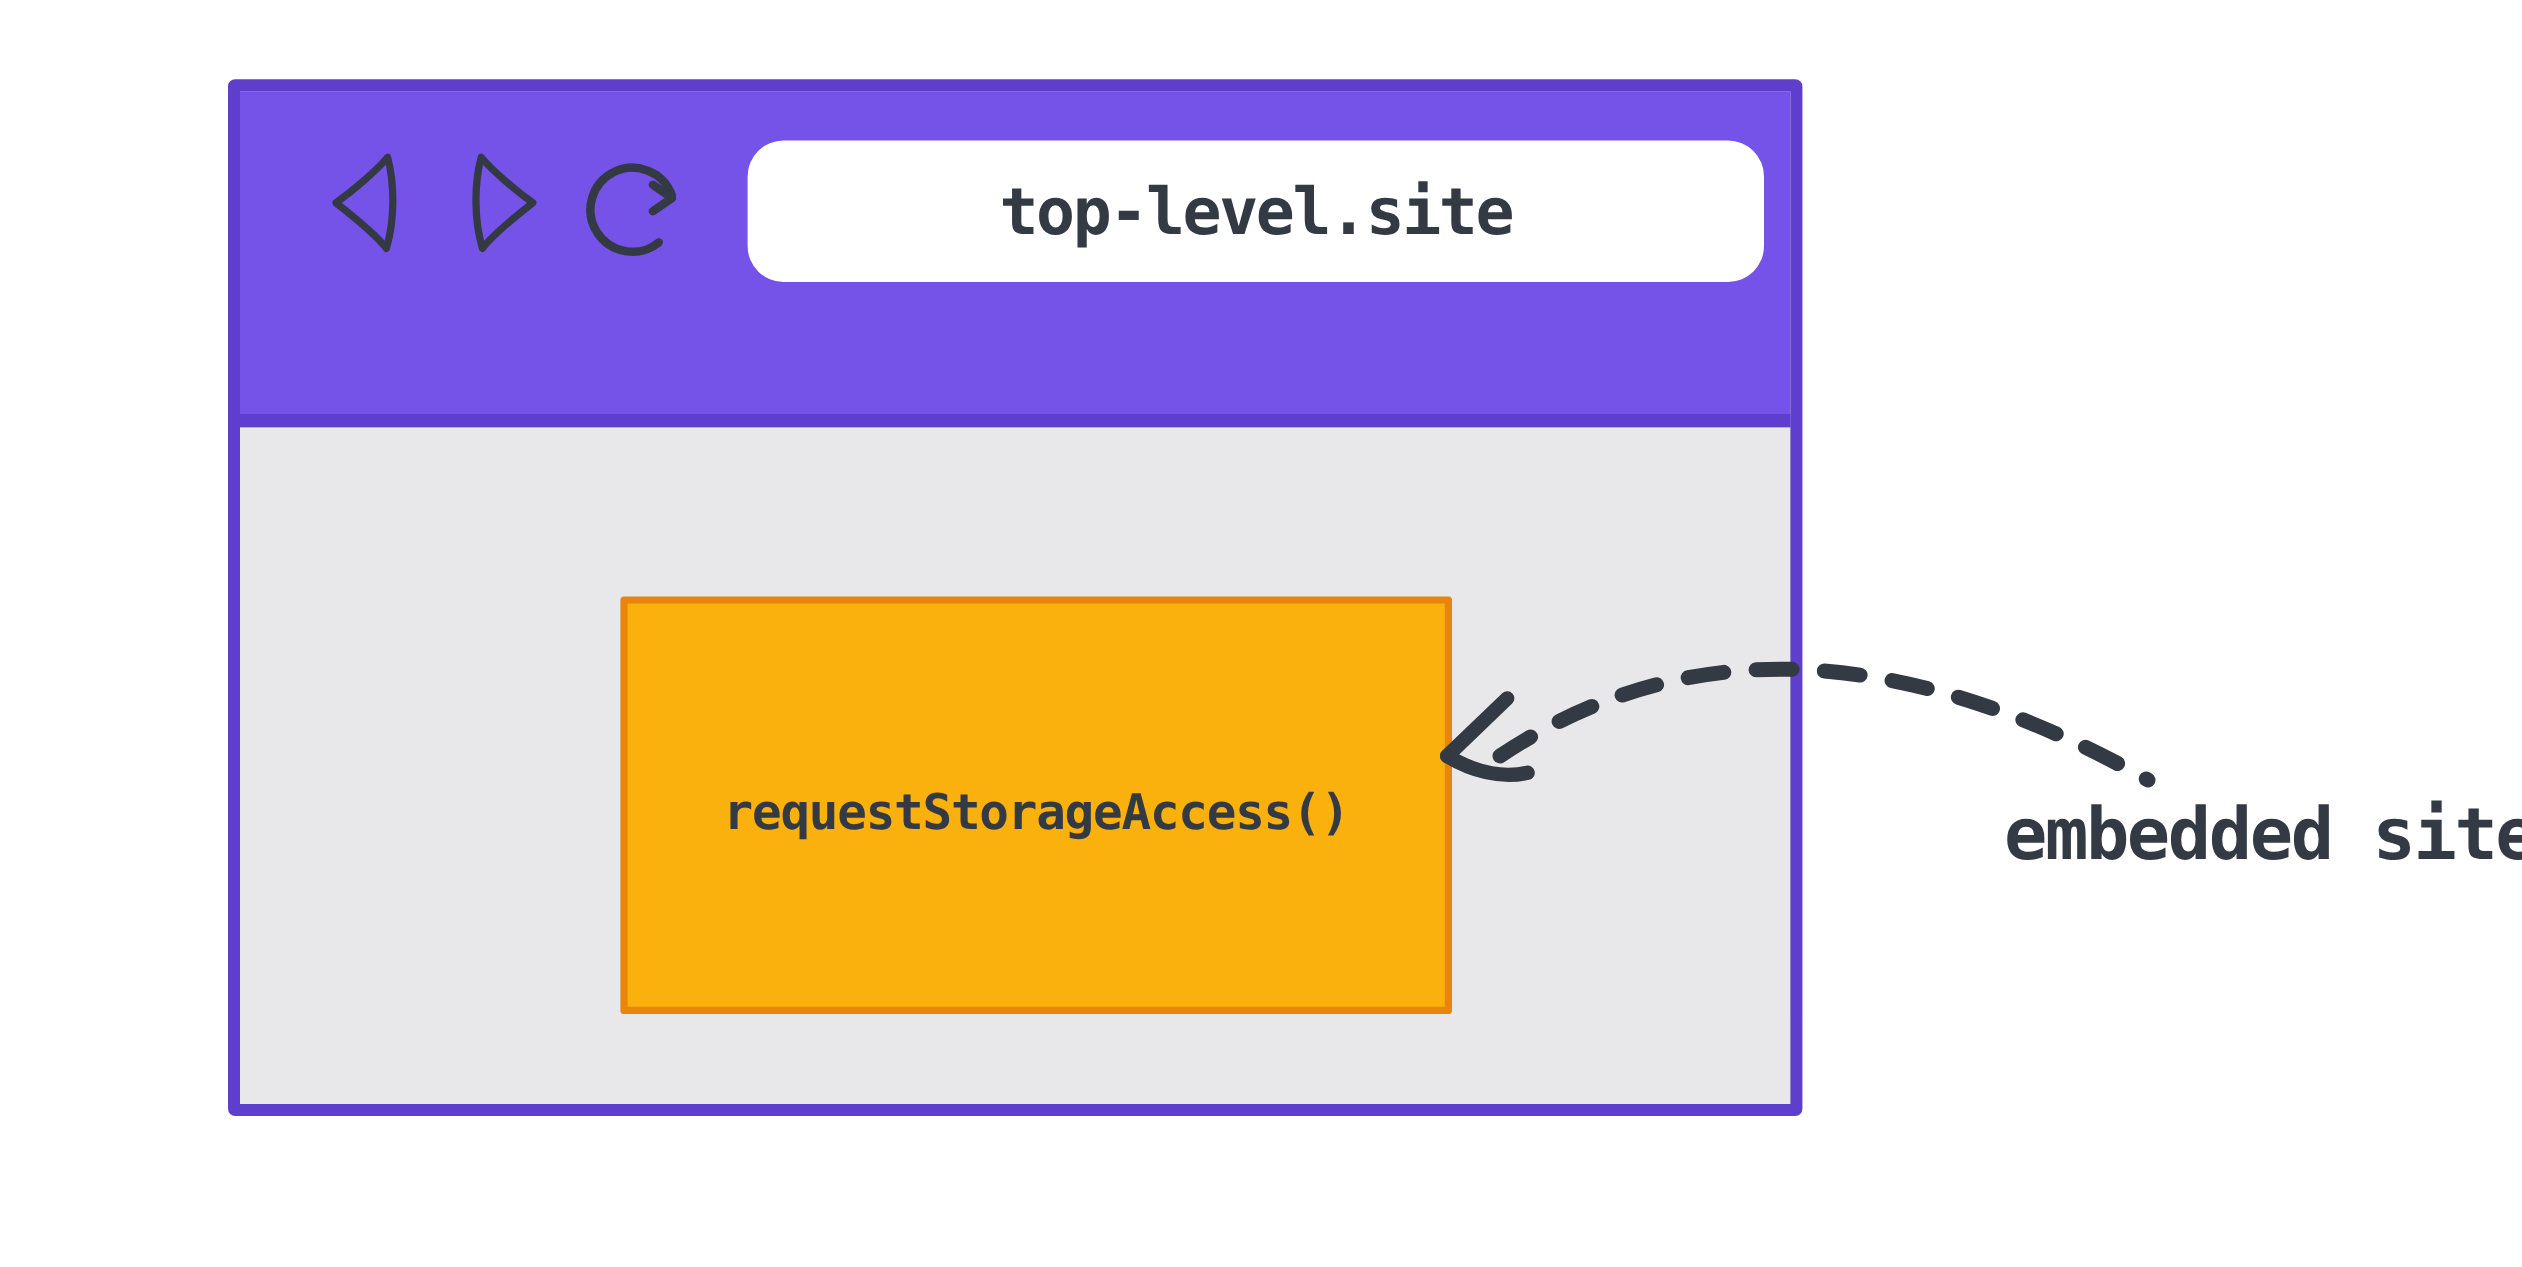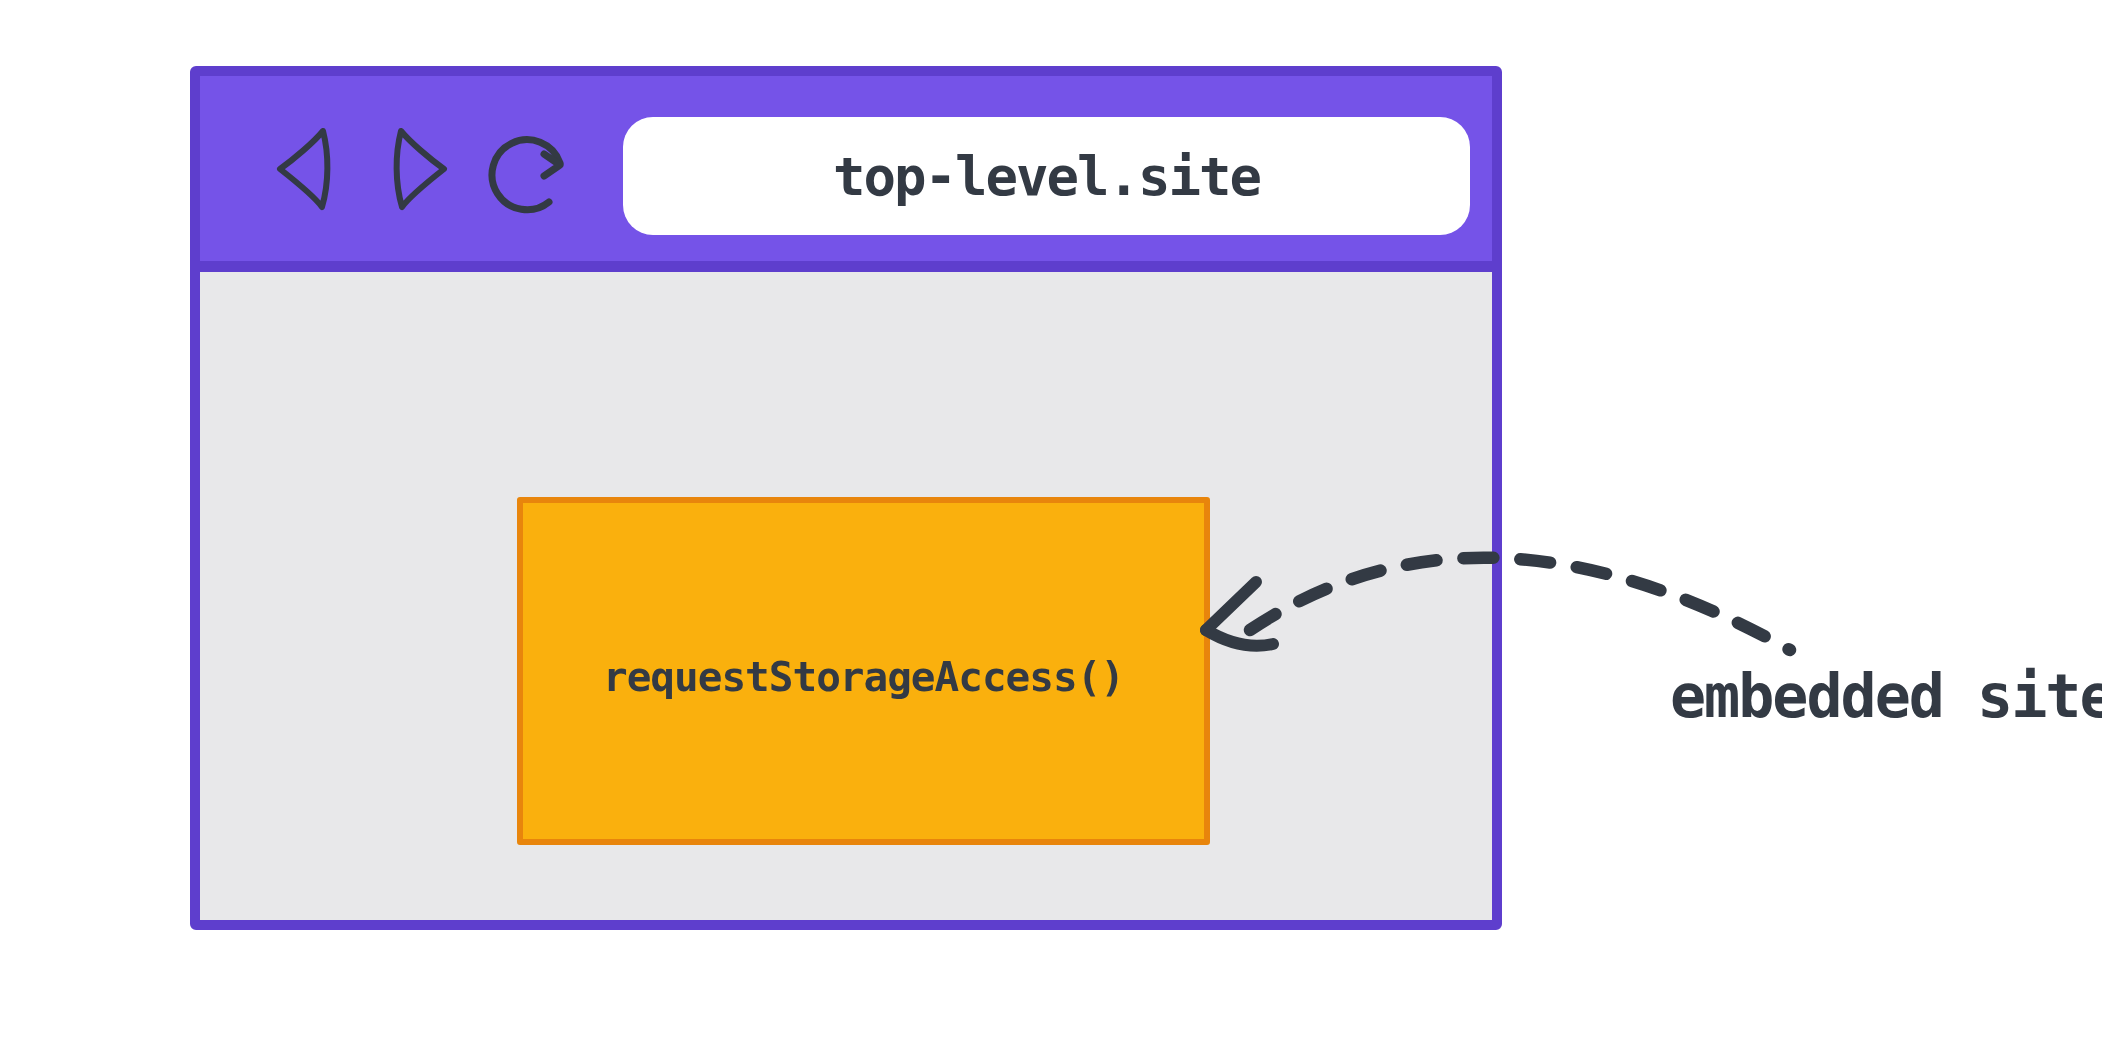--- a/index.html
+++ b/index.html
@@ -26,21 +26,21 @@
     position: absolute;
     left: 190px; top: 66px;
     width: 1312px; height: 864px;
     border: 10px solid var(--window-border-purple);
     border-radius: 6px;
     background: var(--content-gray);
   }
   .toolbar {
     position: absolute;
     left: 0; top: 0; right: 0;
-    height: 196px;
+    height: 280px;
     background: var(--toolbar-purple);
     border-bottom: 11px solid var(--window-border-purple);
   }
   .nav-icon {
     position: absolute;
     color: var(--ink);
   }
   .nav-back    { left: 74px;  top: 50px; width: 62px; height: 86px; }
   .nav-forward { left: 188px; top: 50px; width: 62px; height: 86px; }
   .nav-reload  { left: 288px; top: 56px; width: 84px; height: 84px; }

